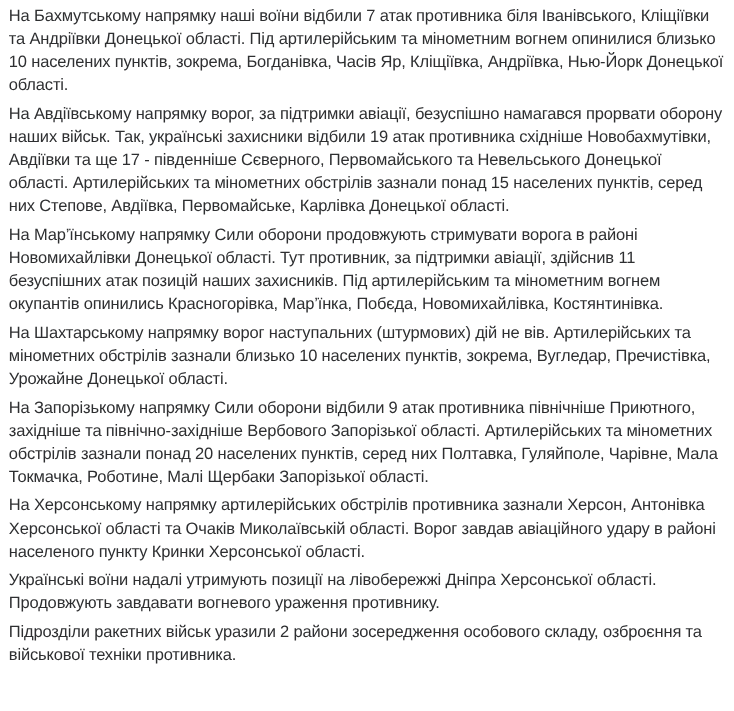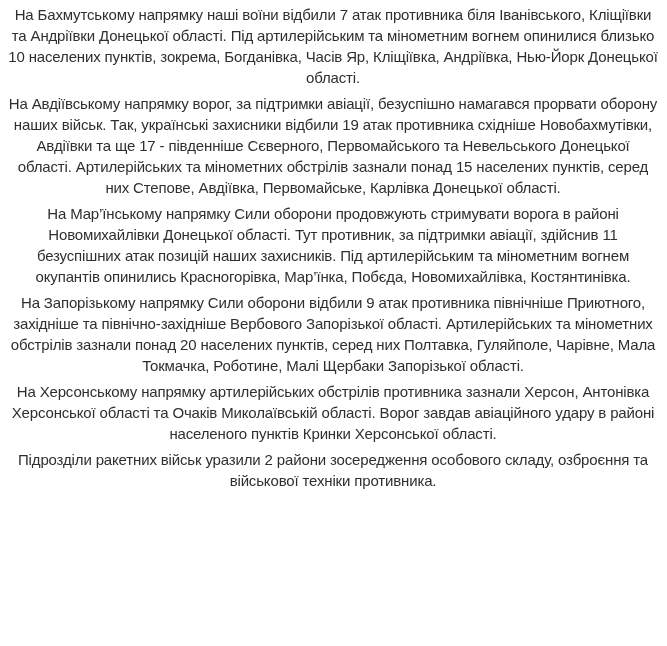--- a/index.html
+++ b/index.html
@@ -14,26 +14,28 @@
     padding: 4px 9px 6px 8px;
     font-family: "Liberation Sans", sans-serif;
     font-size: 15px;
     line-height: 21px;
     letter-spacing: -0.15px;
     color: #2e2f31;
     background: #ffffff;
   }
   .post-body p {
     margin: 0 0 5px 0;
-    text-align: center;
+    text-align: left;
   }
 </style>
 </head>
 <body>
 
 <main class="post-body">
   <p>На Бахмутському напрямку наші воїни відбили 7 атак противника біля Іванівського, Кліщіївки та Андріївки Донецької області. Під артилерійським та мінометним вогнем опинилися близько 10 населених пунктів, зокрема, Богданівка, Часів Яр, Кліщіївка, Андріївка, Нью-Йорк Донецької області.</p>
   <p>На Авдіївському напрямку ворог, за підтримки авіації, безуспішно намагався прорвати оборону наших військ. Так, українські захисники відбили 19 атак противника східніше Новобахмутівки, Авдіївки та ще 17 - південніше Сєверного, Первомайського та Невельського Донецької області. Артилерійських та мінометних обстрілів зазнали понад 15 населених пунктів, серед них Степове, Авдіївка, Первомайське, Карлівка Донецької області.</p>
   <p>На Мар’їнському напрямку Сили оборони продовжують стримувати ворога в районі Новомихайлівки Донецької області. Тут противник, за підтримки авіації, здійснив 11 безуспішних атак позицій наших захисників. Під артилерійським та мінометним вогнем окупантів опинились Красногорівка, Мар’їнка, Побєда, Новомихайлівка, Костянтинівка.</p>
+  <p>На Шахтарському напрямку ворог наступальних (штурмових) дій не вів. Артилерійських та мінометних обстрілів зазнали близько 10 населених пунктів, зокрема, Вугледар, Пречистівка, Урожайне Донецької області.</p>
   <p>На Запорізькому напрямку Сили оборони відбили 9 атак противника північніше Приютного, західніше та північно-західніше Вербового Запорізької області. Артилерійських та мінометних обстрілів зазнали понад 20 населених пунктів, серед них Полтавка, Гуляйполе, Чарівне, Мала Токмачка, Роботине, Малі Щербаки Запорізької області.</p>
-  <p>На Херсонському напрямку артилерійських обстрілів противника зазнали Херсон, Антонівка Херсонської області та Очаків Миколаївській області. Ворог завдав авіаційного удару в районі населеного пунктів Кринки Херсонської області.</p>
+  <p>На Херсонському напрямку артилерійських обстрілів противника зазнали Херсон, Антонівка Херсонської області та Очаків Миколаївській області. Ворог завдав авіаційного удару в районі населеного пункту Кринки Херсонської області.</p>
+  <p>Українські воїни надалі утримують позиції на лівобережжі Дніпра Херсонської області. Продовжують завдавати вогневого ураження противнику.</p>
   <p>Підрозділи ракетних військ уразили 2 райони зосередження особового складу, озброєння та військової техніки противника.</p>
 </main>
 
 </body></html>

